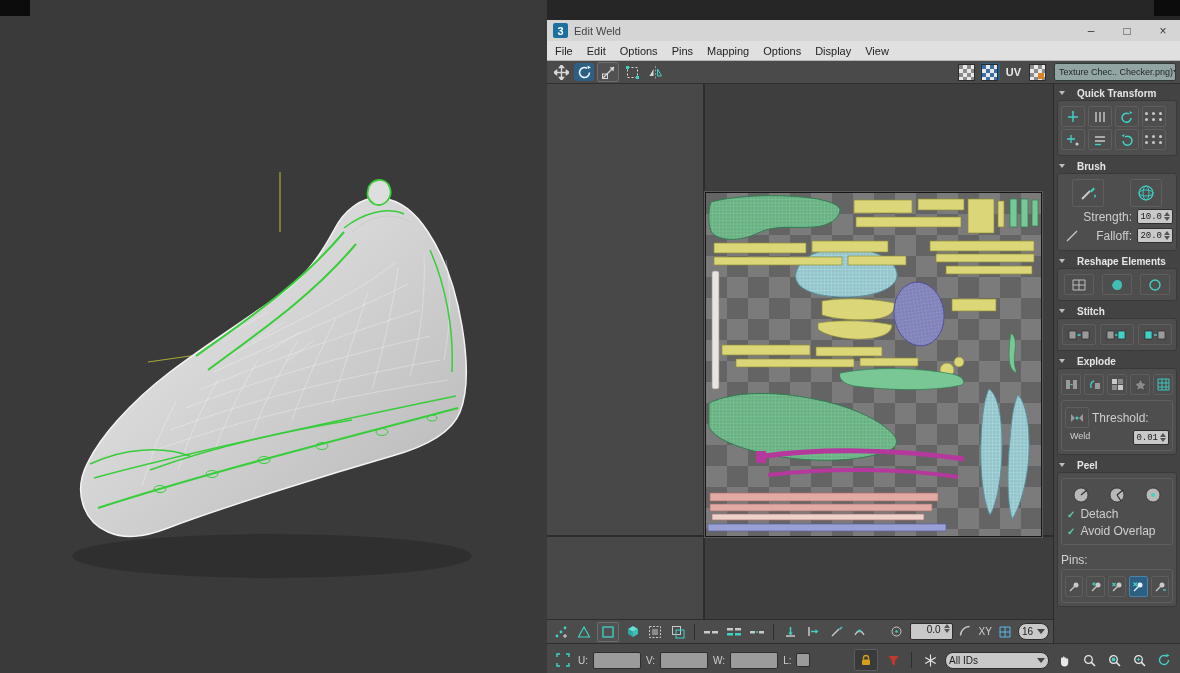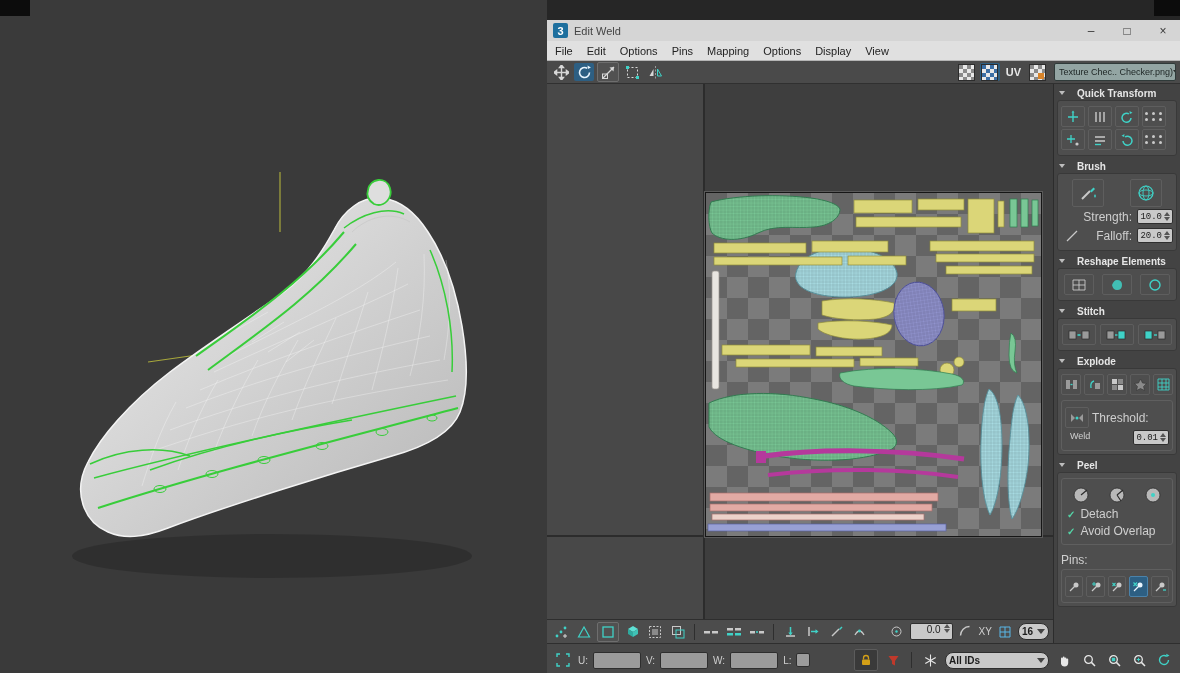--- a/index.html
+++ b/index.html
@@ -60,21 +60,21 @@
   .islands{position:absolute;left:0;top:0;}
 
   .canvasfooter{height:23px;background:#4c4c4c;border-top:1px solid #2e2e2e;display:flex;
                 align-items:center;gap:3px;padding:0 4px;}
   .fdiv{width:1px;height:16px;background:#2e2e2e;margin:0 3px;}
   .spin{display:flex;background:#c9c9c9;border:1px solid #2e2e2e;border-radius:2px;
         height:15px;color:#1c1c1c;font-size:10px;padding:0 2px 0 4px;}
   .spin .val{min-width:26px;text-align:right;}
   .spin .arrows{display:flex;flex-direction:column;gap:1px;margin-left:3px;}
   .ddown{display:flex;align-items:center;background:#c9c9c9;border:1px solid #2e2e2e;border-radius:8px;
-         height:15px;color:#1c1c1c;font-size:10px;padding:0 3px;gap:4px;font-weight:bold;}
+         height:15px;color:#1c1c1c;font-size:10px;padding:0 3px;gap:4px;}
 
   .statusrow{height:32px;background:#484848;border-top:1px solid #2e2e2e;display:flex;
              align-items:center;gap:5px;padding:0 6px;}
   .flabel{color:#cfcfcf;font-size:10px;}
   .finput{width:46px;height:15px;background:#9b9b9b;border:1px solid #2e2e2e;border-radius:2px;}
   .fcheck{width:12px;height:12px;background:#9b9b9b;border:1px solid #2e2e2e;border-radius:2px;}
   .darkbtn{width:22px;height:20px;background:#3a3a3a;border:1px solid #5c5c5c;border-radius:2px;
            display:flex;align-items:center;justify-content:center;}
 
   

